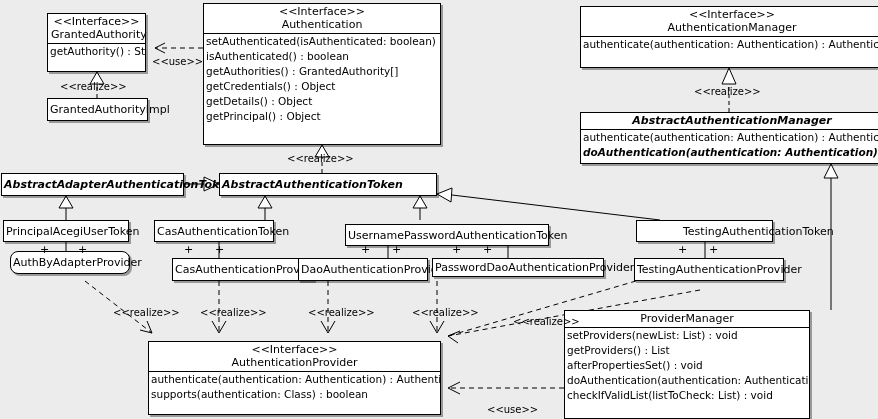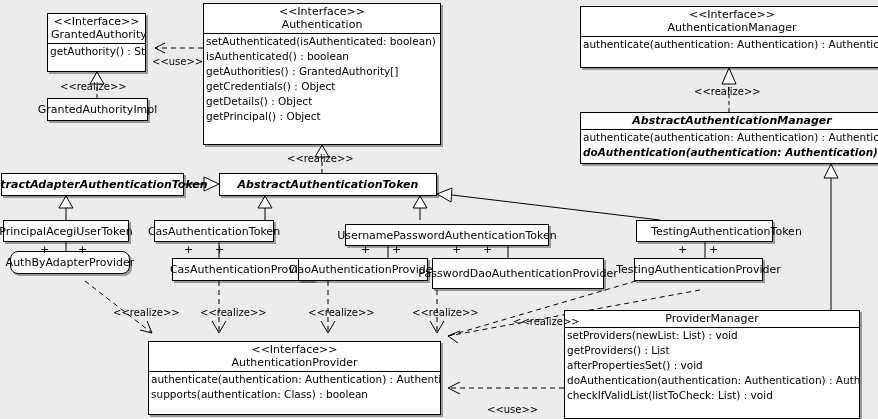--- a/index.html
+++ b/index.html
@@ -71,21 +71,21 @@
     color: #000;
   }
   .uml .member.ital {
     font-style: italic;
     font-weight: bold;
   }
   
   .uml.simple {
     display: flex;
     align-items: center;
-    justify-content: center;
+    justify-content: flex-start;
   }
   .uml.simple .cname {
     font-size: 11px;
     white-space: nowrap;
     padding: 0 2px;
   }
   .uml.simple.abstract .cname {
     font-style: italic;
     font-weight: bold;
   }
@@ -298,40 +298,40 @@
   </div>
 
   <div class="uml simple" style="left:148px; top:258px; width:142px; height:23px;margin-left:24px;">
     <span class="cname">CasAuthenticationProvider</span>
   </div>
 
   <div class="uml simple" style="left:298px; top:258px; width:130px; height:23px;">
     <span class="cname">DaoAuthenticationProvider</span>
   </div>
 
-  <div class="uml simple" style="left:432px; top:258px; width:172px; height:31px;">
+  <div class="uml simple" style="left:432px; top:258px; width:172px; height:19px;">
     <span class="cname">PasswordDaoAuthenticationProvider</span>
   </div>
 
-  <div class="uml simple" style="left:634px; top:258px; width:129px; height:23px;">
+  <div class="uml simple" style="left:634px; top:258px; width:150px; height:23px;">
     <span class="cname">TestingAuthenticationProvider</span>
   </div>
 
   <div class="uml" style="left:148px; top:341px; width:293px; height:74px;">
     <div class="hdr">
       <span class="stereo">&lt;&lt;Interface&gt;&gt;</span>
       <span class="cname">AuthenticationProvider</span>
     </div>
     <div class="members">
       <div class="member">authenticate(authentication: Authentication) : Authentication</div>
       <div class="member">supports(authentication: Class) : boolean</div>
     </div>
   </div>
 
-  <div class="uml" style="left:564px; top:310px; width:296px; height:109px;">
+  <div class="uml" style="left:564px; top:310px; width:246px; height:109px;">
     <div class="hdr">
       <span class="cname">ProviderManager</span>
     </div>
     <div class="members">
       <div class="member">setProviders(newList: List) : void</div>
       <div class="member">getProviders() : List</div>
       <div class="member">afterPropertiesSet() : void</div>
       <div class="member">doAuthentication(authentication: Authentication) : Authentication</div>
       <div class="member">checkIfValidList(listToCheck: List) : void</div>
     </div>

